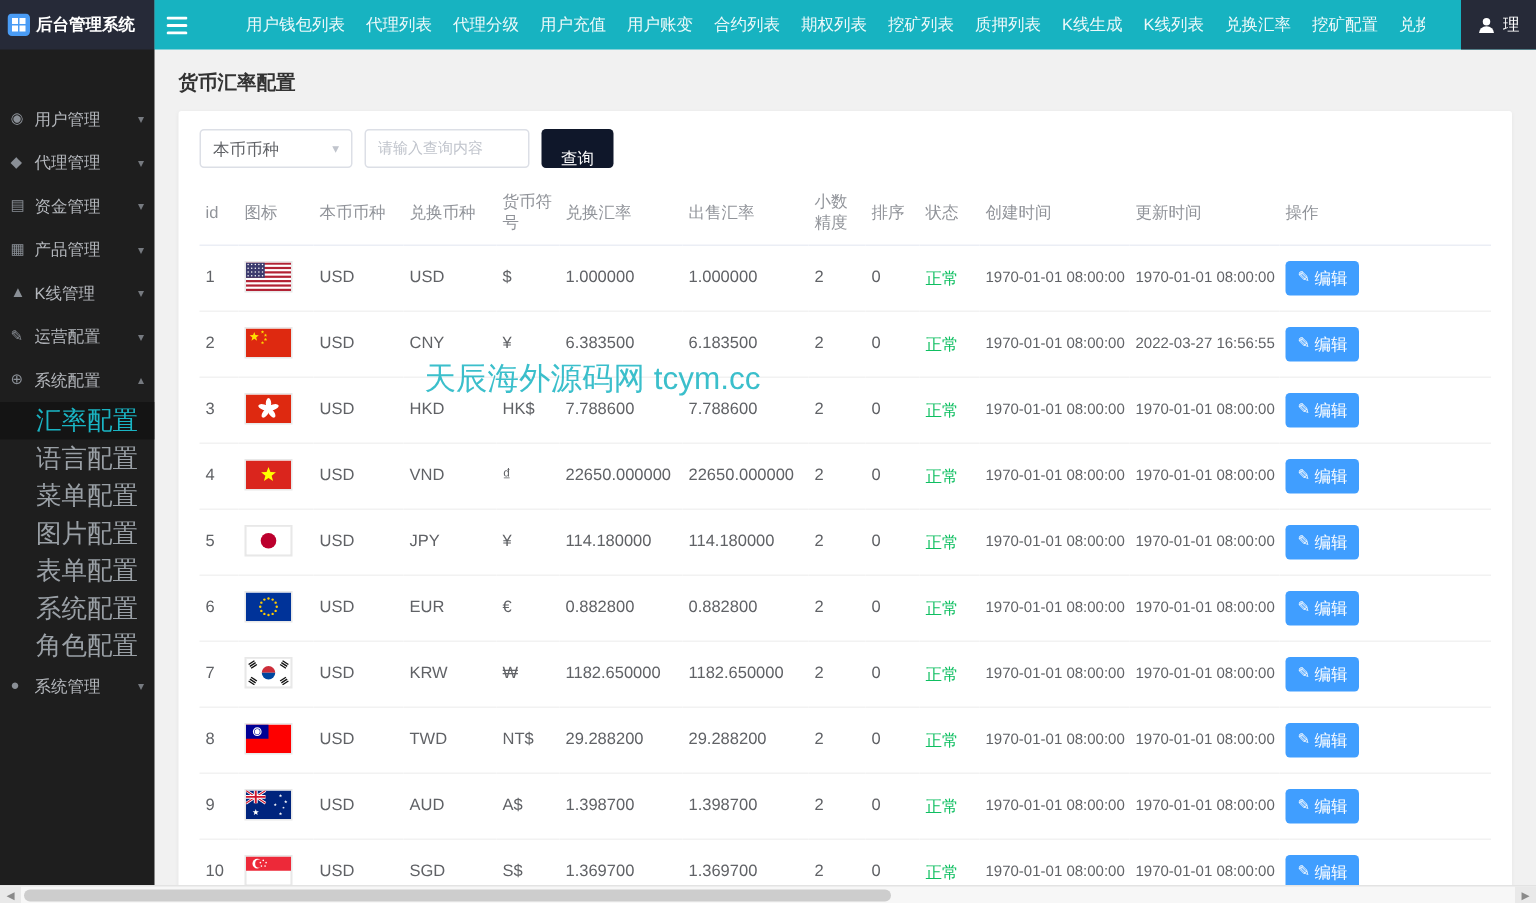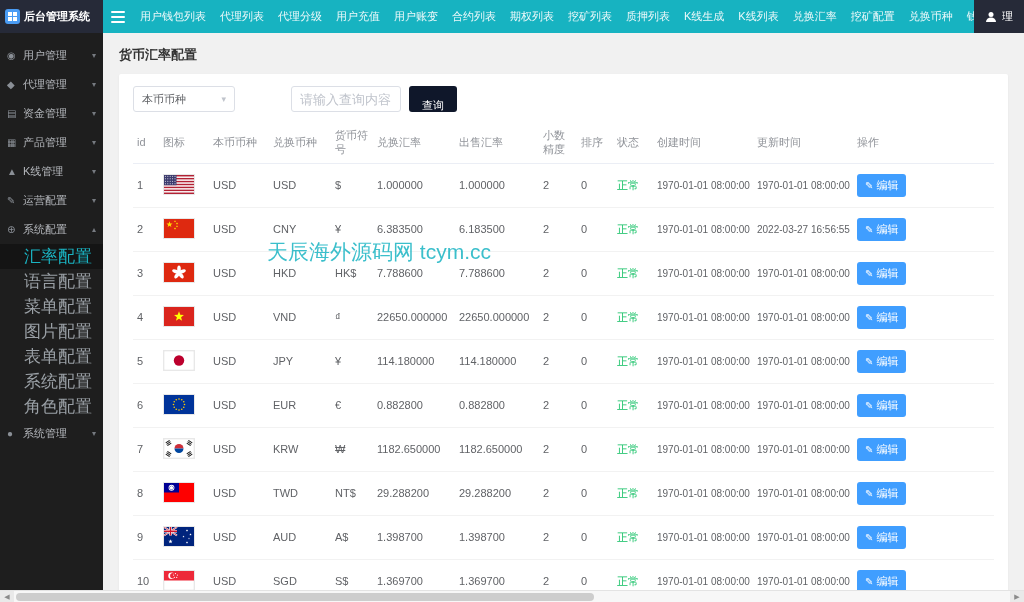--- a/index.html
+++ b/index.html
@@ -1,46 +1,46 @@
 <!DOCTYPE html>
 <html><head>
 <meta charset="utf-8">
 <style>
   * { margin:0; padding:0; box-sizing:border-box; }
   html,body { width:1024px; height:602px; overflow:hidden; }
   body { font-family:"Liberation Sans","DejaVu Sans",sans-serif; background:#f1f1f1; display:flex; flex-direction:column; }
   .main-wrap { display:flex; height:590px; width:1024px; }
 
   
-  .sidebar { width:103px; flex-shrink:0; background:#1e1e1e; display:flex; flex-direction:column; }
+  .sidebar { width:103px; flex-shrink:0; background:#1e1e1e; display:flex; flex-direction:column;gap:24px; }
   .logo { height:33px; background:#262a38; color:#fff; display:flex; align-items:center; gap:4px; padding:0 5px; font-size:11px; font-weight:bold; white-space:nowrap; overflow:hidden; }
   .side-nav { flex:1; padding-top:8px; overflow:hidden; }
   .side-item { height:29px; display:flex; align-items:center; color:#b4b7bc; font-size:11px; padding:0 7px; cursor:pointer; white-space:nowrap; }
   .side-item .ico { width:13px; color:#8a8f96; font-size:10px; flex-shrink:0; }
   .side-item .lbl { flex:1; margin-left:3px; overflow:hidden; }
   .side-item .chev { color:#767a80; font-size:8px; }
   .sub-item { height:25px; display:flex; align-items:center; padding-left:24px; color:#9aa0a6; font-size:17px; cursor:pointer; white-space:nowrap; }
   .sub-item.active { background:#141414; color:#1ab4c3; }
 
   
   .right-col { flex:1; min-width:0; display:flex; flex-direction:column; }
-  .topbar { height:33px; background:#17b3c1; display:flex; align-items:center; flex-shrink:0; }
+  .topbar { height:33px; background:#17b3c1; display:flex; align-items:center; flex-shrink:0;gap:24px; }
   .hamburger { width:30px; height:100%; display:flex; align-items:center; justify-content:center; cursor:pointer; flex-shrink:0; }
   .tab-bar { display:flex; height:100%; flex:1; overflow:hidden; }
   .tab { display:flex; align-items:center; padding:0 7px; font-size:11px; color:rgba(255,255,255,.92); cursor:pointer; white-space:nowrap; }
   .user-chip { height:100%; background:#262a38; color:#fff; display:flex; align-items:center; gap:5px; padding:0 11px; font-size:11px; flex-shrink:0; cursor:pointer; }
 
   
   .content { flex:1; position:relative; padding:12px 16px; overflow:hidden; }
   .page-title { font-size:13px; color:#333; margin:1px 0 10px;font-weight:bold; }
   .card { background:#fff; border-radius:2px; box-shadow:0 1px 3px rgba(0,0,0,.05); padding:12px 14px; position:relative; }
   .filter-row { display:flex; gap:8px; margin-bottom:11px; }
   .select-box { width:102px; height:26px; border:1px solid #dcdfe6; border-radius:3px; background:#fff; display:flex; align-items:center; justify-content:space-between; padding:0 8px; font-size:11px; color:#606266; cursor:pointer; }
   .select-box .caret { color:#c0c4cc; font-size:9px; }
-  .search-input { width:110px; height:26px; border:1px solid #dcdfe6; border-radius:3px; padding:0 8px; font-size:13px; color:#333; outline:none;margin-left:48px; }
+  .search-input { width:110px; height:26px; border:1px solid #dcdfe6; border-radius:3px; padding:0 8px; font-size:10px; color:#333; outline:none; }
   .search-input::placeholder { color:#c0c4cc; }
   .btn-search { height:26px; padding:12px 13px; border:none; border-radius:3px; background:#0f172a; color:#fff; font-size:11px; cursor:pointer; }
 
   table { width:100%; border-collapse:collapse; table-layout:fixed; font-size:11px; color:#606266; }
   th { font-weight:normal; color:#909399; text-align:left; padding:6px 4px; border-bottom:1px solid #ebeef5; line-height:1.25; vertical-align:middle; }
   td { padding:10px 4px; border-bottom:1px solid #f2f2f2; white-space:nowrap; overflow:hidden; }
   th:nth-child(1), td:nth-child(1) { width:26px; }
   th:nth-child(2), td:nth-child(2) { width:50px; }
   th:nth-child(3), td:nth-child(3) { width:60px; }
   th:nth-child(4), td:nth-child(4) { width:62px; }
@@ -51,21 +51,21 @@
   th:nth-child(9), td:nth-child(9) { width:36px; }
   th:nth-child(10), td:nth-child(10){ width:40px; }
   th:nth-child(11), td:nth-child(11){ width:100px; font-size:10px; }
   th:nth-child(12), td:nth-child(12){ width:100px; font-size:10px; }
   th:nth-child(11), th:nth-child(12) { font-size:11px; }
   .flagwrap { display:inline-block; line-height:0; border:1px solid #e8e8e8; }
   .status { color:#0fbf61;text-align:right; }
   .btn-edit { background:#409eff; border:none; border-radius:3px; color:#fff; font-size:11px; padding:4px 8px; display:inline-flex; align-items:center; gap:3px; cursor:pointer; }
   .btn-edit .pencil { font-size:10px; }
 
-  .watermark { position:absolute; left:164px; top:205px; font-size:21px; color:#1ab4c3; opacity:.85; white-space:nowrap; pointer-events:none; z-index:5; }
+  .watermark { position:absolute; left:180px; top:205px; font-size:21px; color:#1ab4c3; opacity:.85; white-space:nowrap; pointer-events:none; z-index:5; }
 
   
   .hscroll { height:12px; width:1024px; background:#f7f7f7; border-top:1px solid #e3e3e3; display:flex; align-items:center; flex-shrink:0; }
   .scroll-arrow { width:14px; height:12px; display:flex; align-items:center; justify-content:center; font-size:7px; color:#8a8a8a; background:#e9e9e9; cursor:pointer; flex-shrink:0; }
   .scroll-track { flex:1; height:100%; position:relative; }
   .scroll-thumb { position:absolute; left:2px; top:2px; height:8px; width:58%; background:#cdcdcd; border-radius:4px; cursor:pointer; }
 </style>
 </head>
 <body>
 

